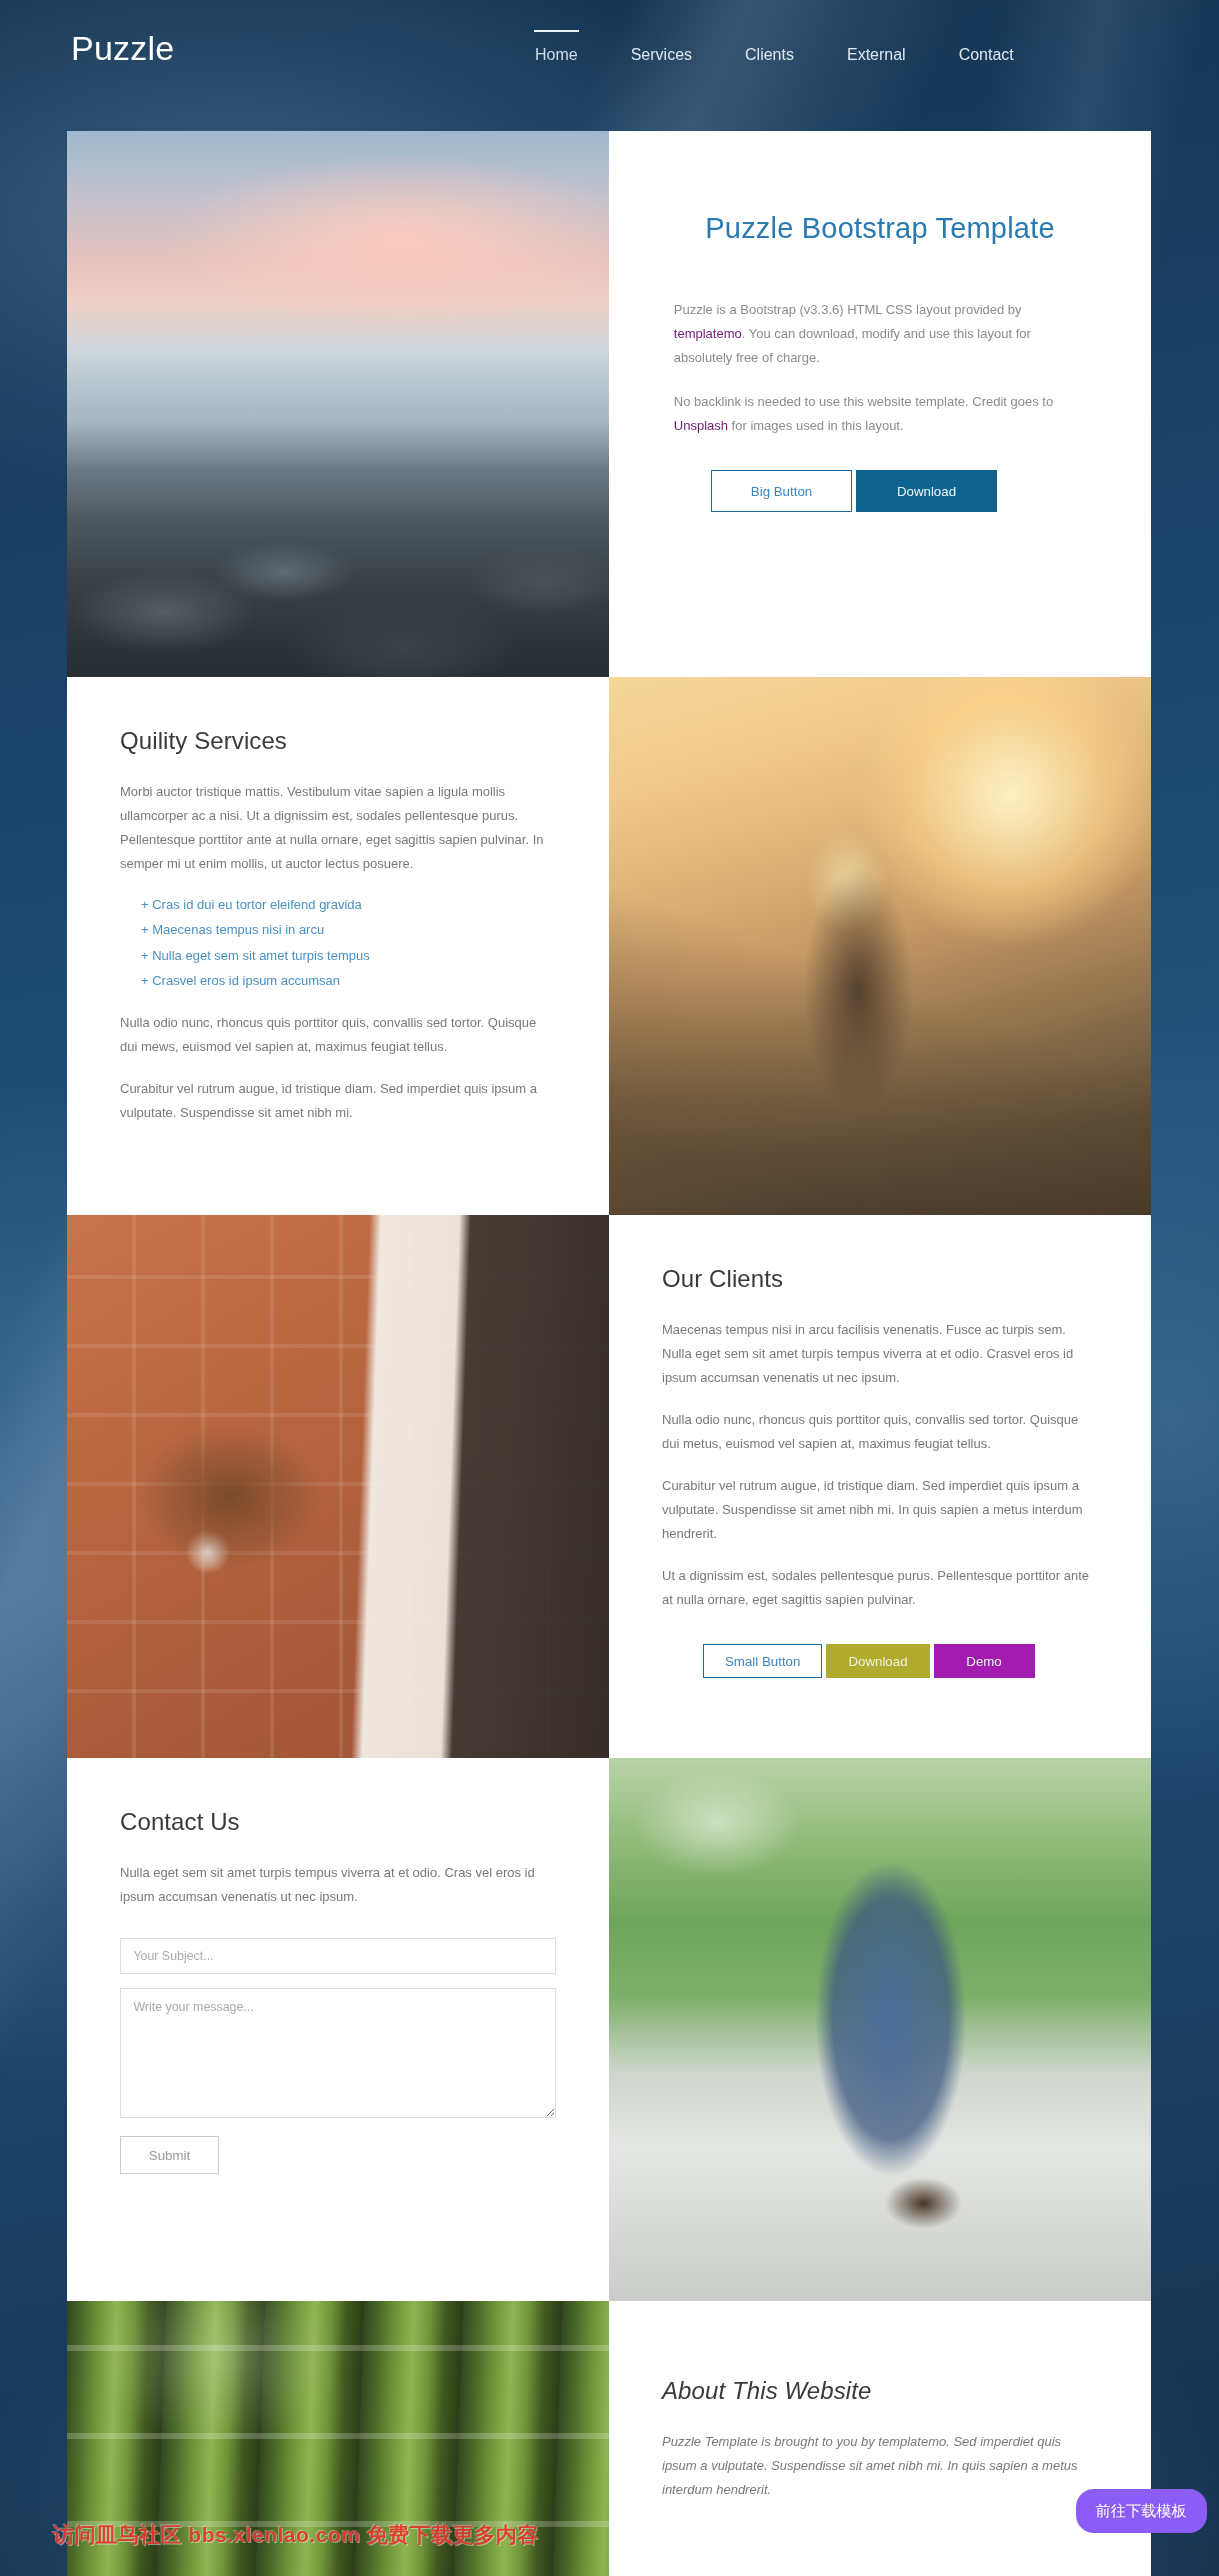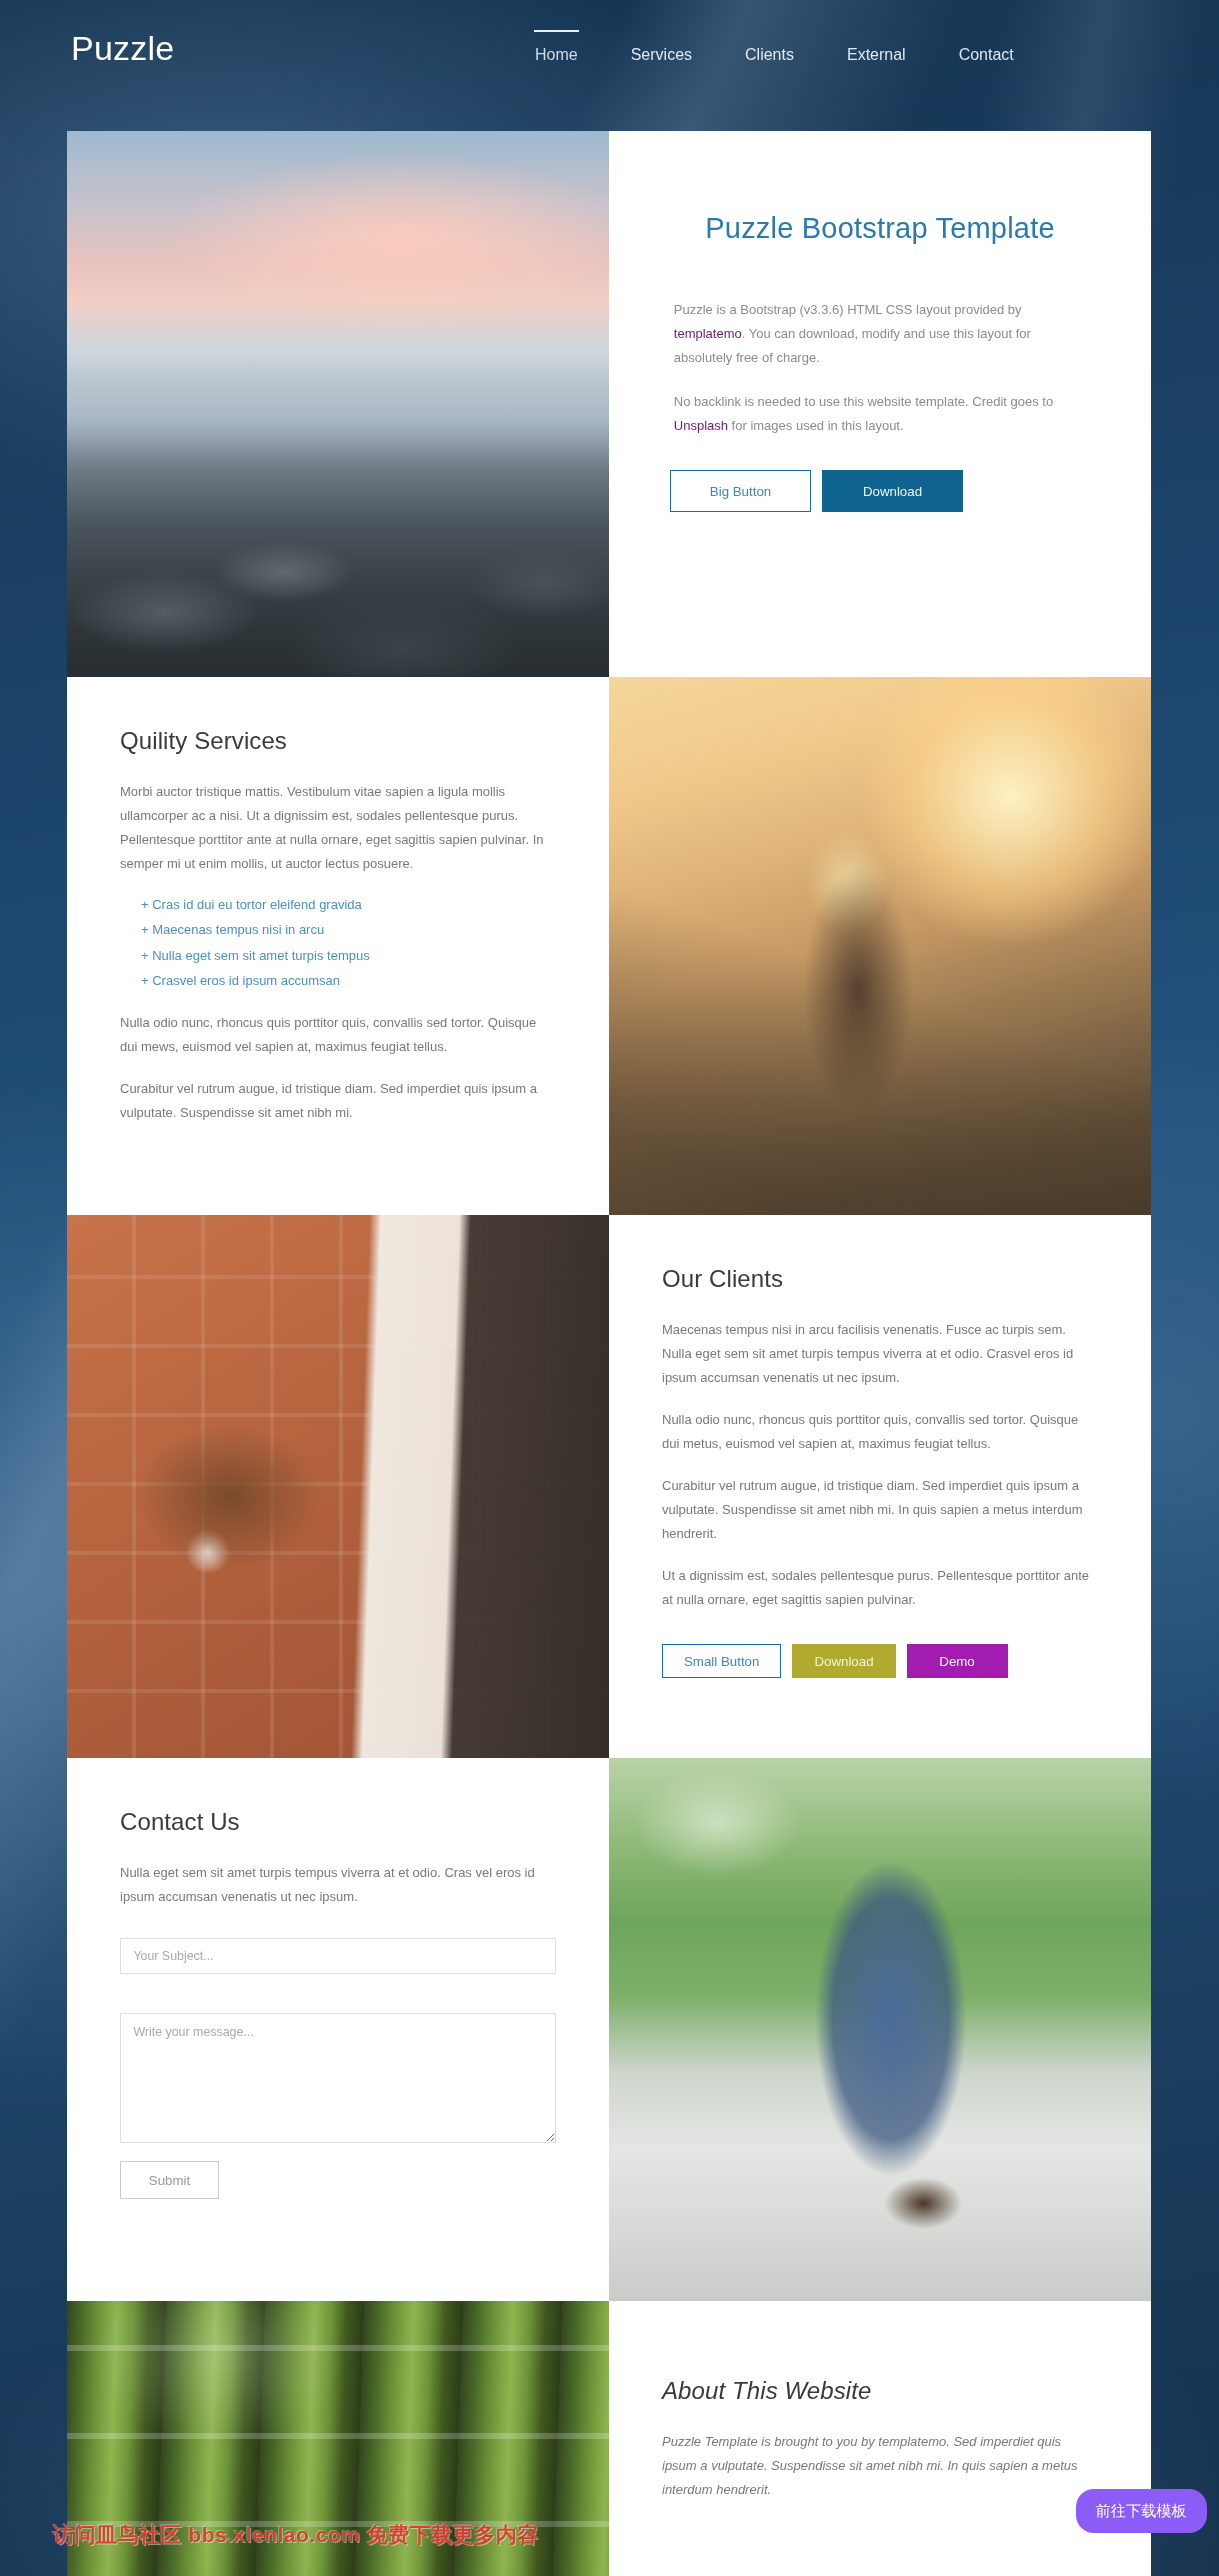--- a/index.html
+++ b/index.html
@@ -221,21 +221,21 @@
     padding-left: 21px;
   }
   ul.plus-list li {
     font-size: 13px;
     line-height: 1.72;
     color: #4b90c2;
     margin-bottom: 2.9px;
   }
 
   
-  .btn-row { display: flex; gap: 11px; margin-top: 32px; }
+  .btn-row { display: flex; gap: 4px; margin-top: 32px; margin-left: 41px; }
   .btn {
     display: inline-flex;
     align-items: center;
     justify-content: center;
     font-size: 13.3px;
     font-weight: 400;
     border: 1px solid transparent;
     text-decoration: none;
     cursor: pointer;
     background: transparent;
@@ -270,21 +270,20 @@
     border: 1px solid #dedede;
     width: 100%;
     height: 130px;
     padding: 10.5px 12.4px;
     font-size: 12.4px;
     color: #8d8f91;
     font-family: "Liberation Sans", sans-serif;
     resize: vertical;
     outline: none;
     background: #fff;
-    margin-top: 25px;
   }
   .textarea::placeholder { color: #a8aaac; }
   .submit-wrap { margin-top: 18px; }
 
   
   .watermark {
     position: absolute;
     left: 53px;
     bottom: 27px;
     font-size: 21px;

